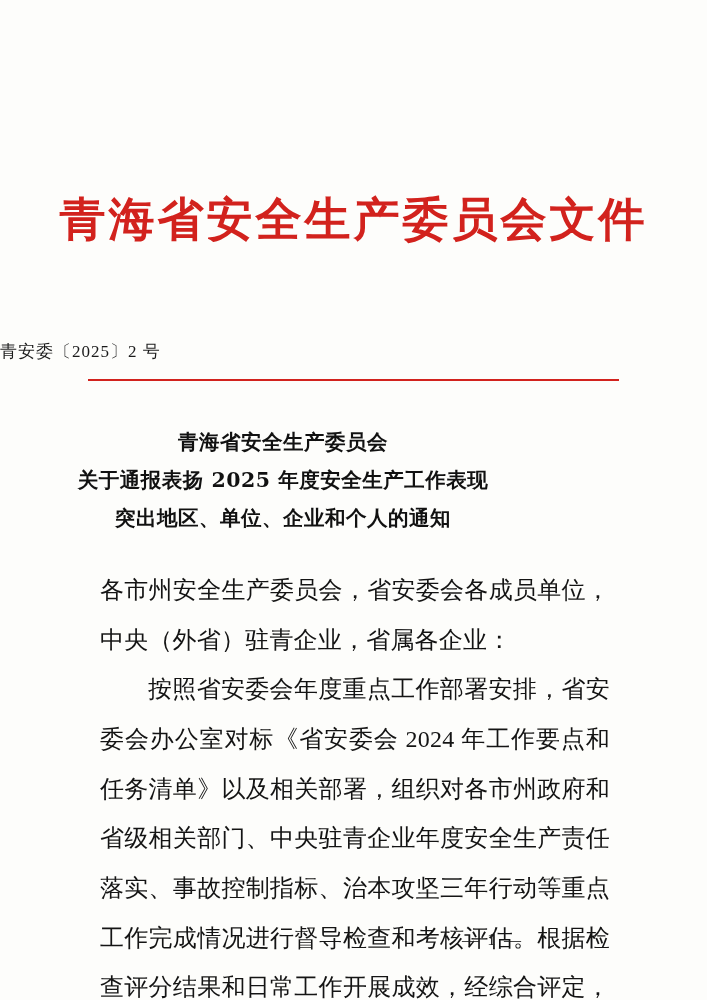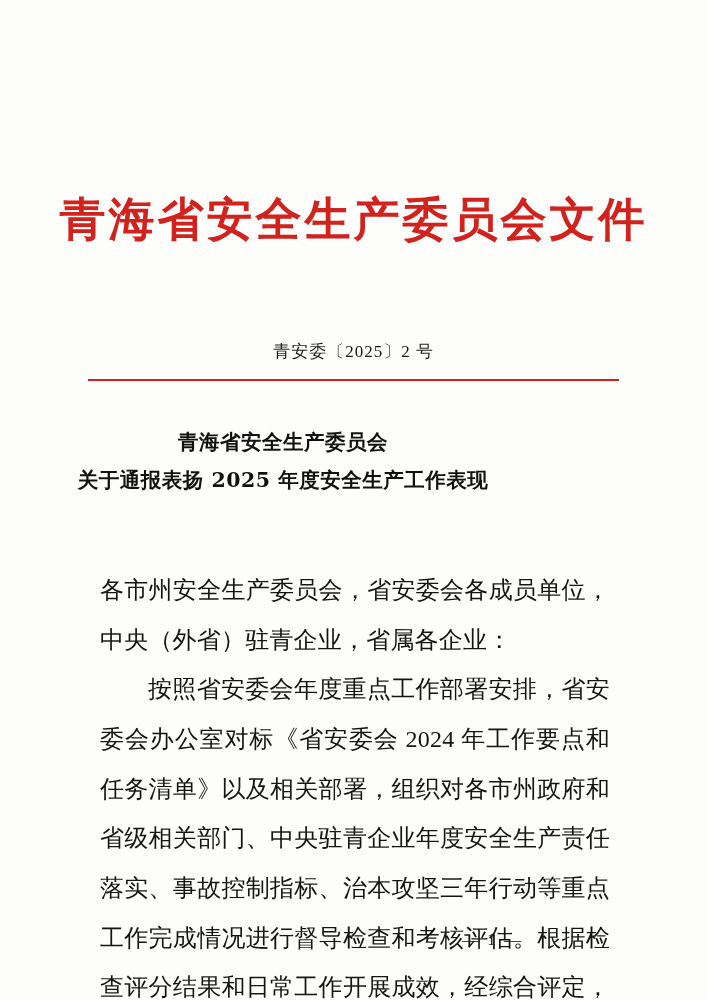--- a/index.html
+++ b/index.html
@@ -32,21 +32,20 @@
     font-size: 46px;
     letter-spacing: 3px;
     line-height: 1.2;
     white-space: nowrap;
   }
   .doc-number {
     position: absolute;
     top: 340px;
     left: 0;
     width: 707px;
-    text-align: center;
     color: #1a1a1a;
     font-family: "Liberation Serif", serif;
     font-size: 17px;
     letter-spacing: 1px;
   }
   .red-rule {
     position: absolute;
     top: 379px;
     left: 88px;
     width: 531px;
@@ -112,20 +111,21 @@
 
   <div class="doc-title">青海省安全生产委员会文件</div>
 
   <div class="doc-number">青安委〔2025〕2 号</div>
 
   <div class="red-rule"></div>
 
   <div class="subject">
     <div>青海省安全生产委员会</div>
     <div>关于通报表扬 2025 年度安全生产工作表现</div>
+    <div>突出地区、单位、企业和个人的通知</div>
   </div>
 
   <div class="body-text">
     <p>各市州安全生产委员会，省安委会各成员单位，中央（外省）驻青企业，省属各企业：</p>
     <p class="indent">按照省安委会年度重点工作部署安排，省安委会办公室对标《省安委会 2024 年工作要点和任务清单》以及相关部署，组织对各市州政府和省级相关部门、中央驻青企业年度安全生产责任落实、事故控制指标、治本攻坚三年行动等重点工作完成情况进行督导检查和考核评估。根据检查评分结果和日常工作开展成效，经综合评定，并报请省政府领导同意，西宁市等 3 个地区、省发展改革委等 62 个单位、中国石油天然气股份有限公司青海销售分公司等 83 家企业以及 246 名个人被通报表扬为</p>
   </div>
 
   <div class="page-number">
     <span class="pn-inner">— 1 —</span>
   </div>

